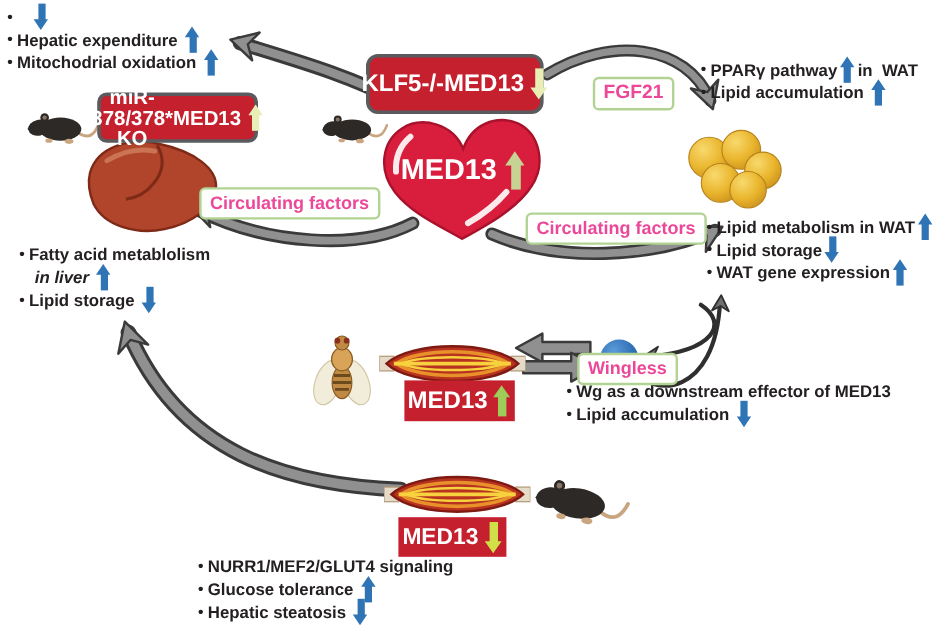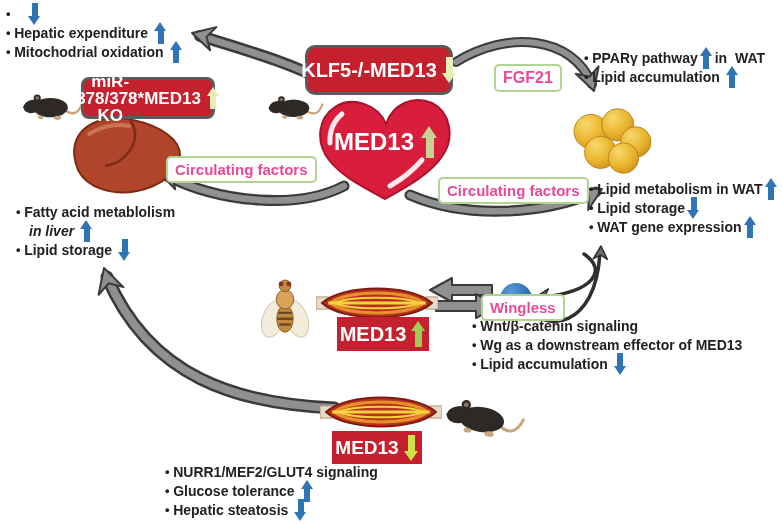--- a/index.html
+++ b/index.html
@@ -305,23 +305,20 @@
       <span class="arr s down blue" style="margin-left:2px;"></span>
     </div>
     <div class="line bul">
       <span>WAT gene expression</span>
       <span class="arr s up blue" style="margin-left:2px;"></span>
     </div>
   </div>
 
   <div class="list" style="left:472px;top:316px;">
     <div class="line bul">
-      <span>Wnt/β-catenin signaling</span>
-    </div>
-    <div class="line bul">
       <span>Wg as a downstream effector of MED13</span>
     </div>
     <div class="line bul">
       <span>Lipid accumulation</span>
       <span class="arr s down blue"></span>
     </div>
   </div>
 
   <div class="list" style="left:165px;top:462px;">
     <div class="line bul">

